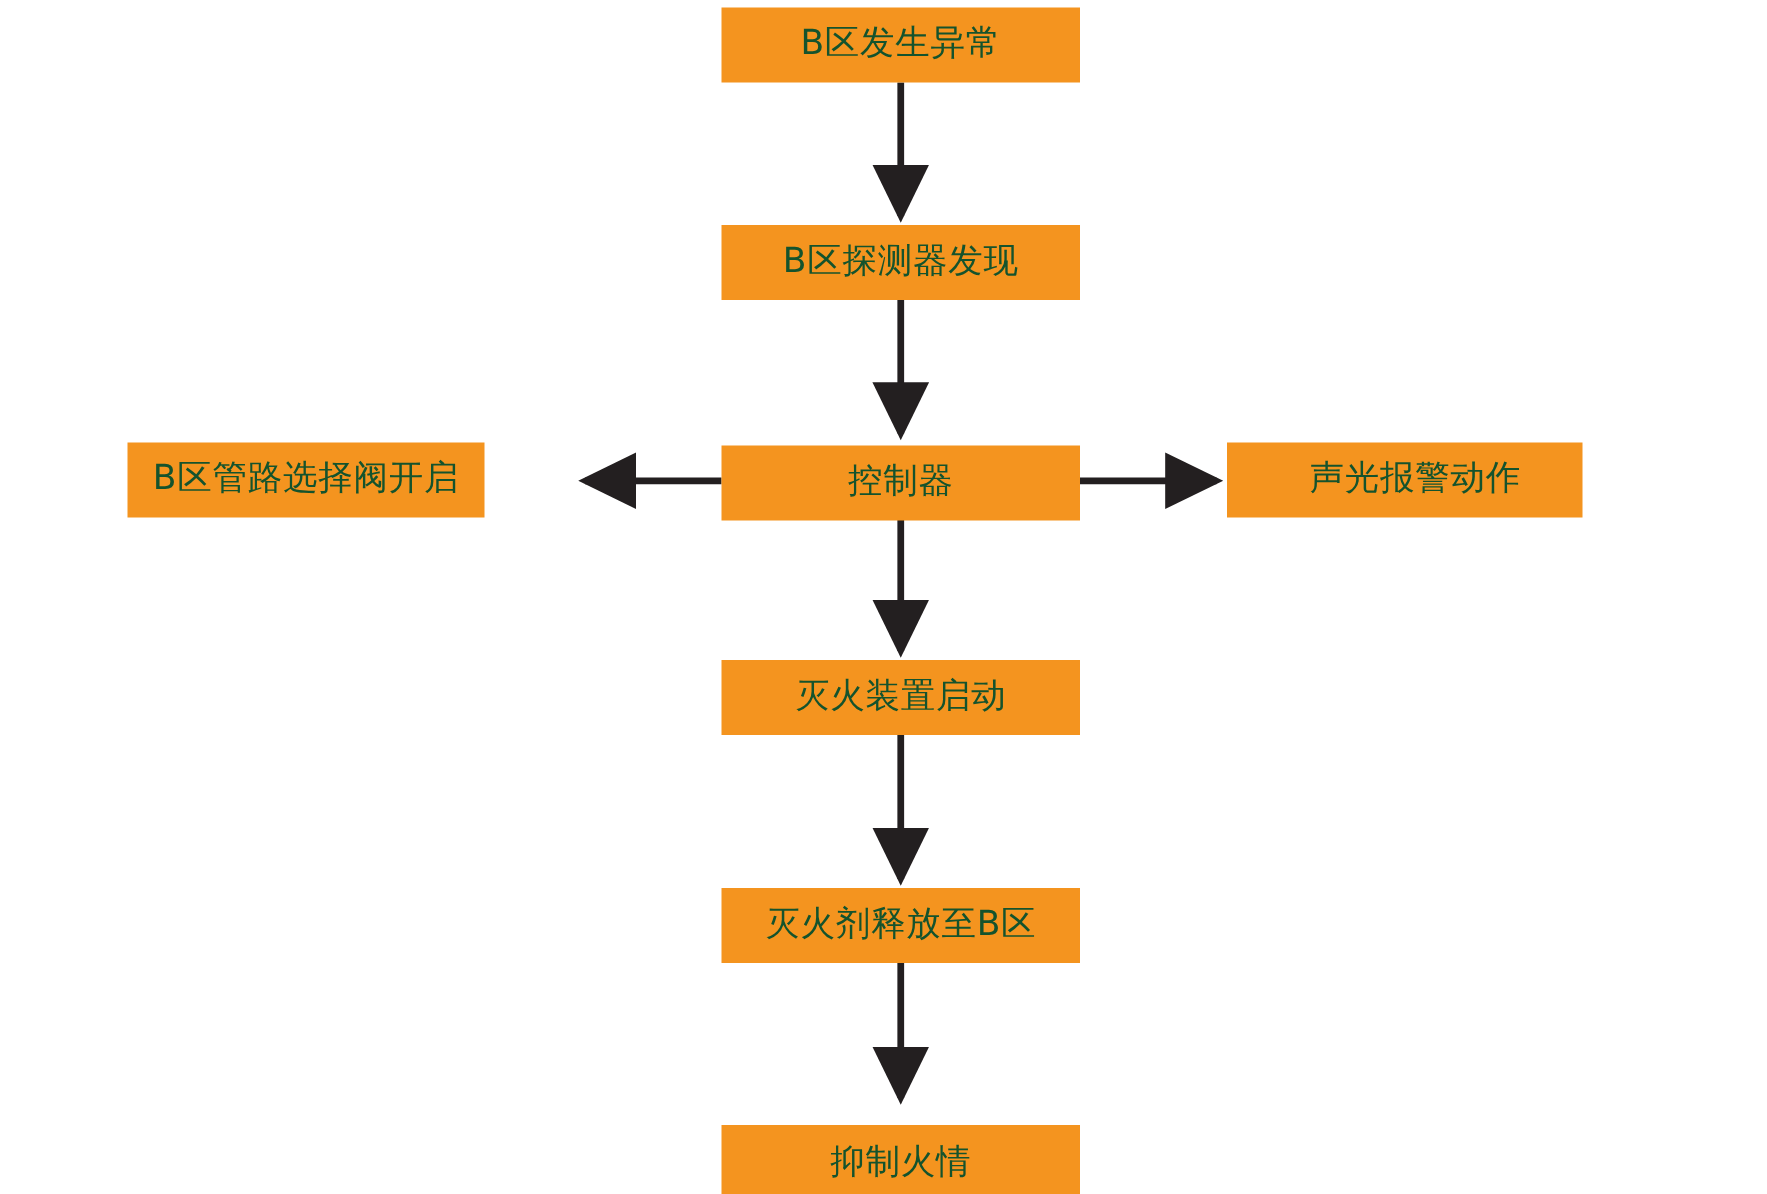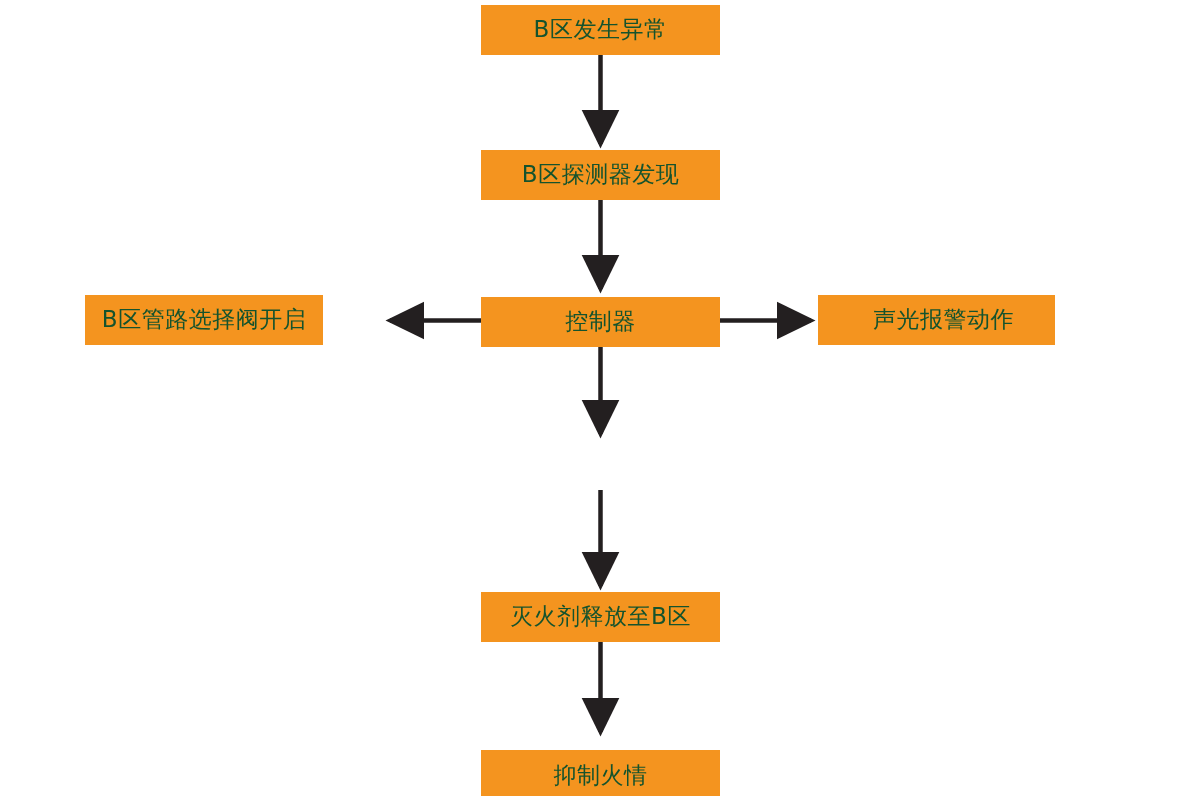--- a/index.html
+++ b/index.html
@@ -115,18 +115,19 @@
   <div class="node col-center" id="node-anomaly">B区发生异常</div>
 
   <div class="node col-center" id="node-detector">B区探测器发现</div>
 
   <div class="node col-center" id="node-controller">控制器</div>
 
   <div class="node" id="node-valve">B区管路选择阀开启</div>
 
   <div class="node" id="node-alarm">声光报警动作</div>
 
+  <div class="node col-center" id="node-suppressor">灭火装置启动</div>
 
   <div class="node col-center" id="node-agent-release">灭火剂释放至B区</div>
 
   <div class="node col-center" id="node-fire-control">抑制火情</div>
 
 </div>
 
 </body></html>

